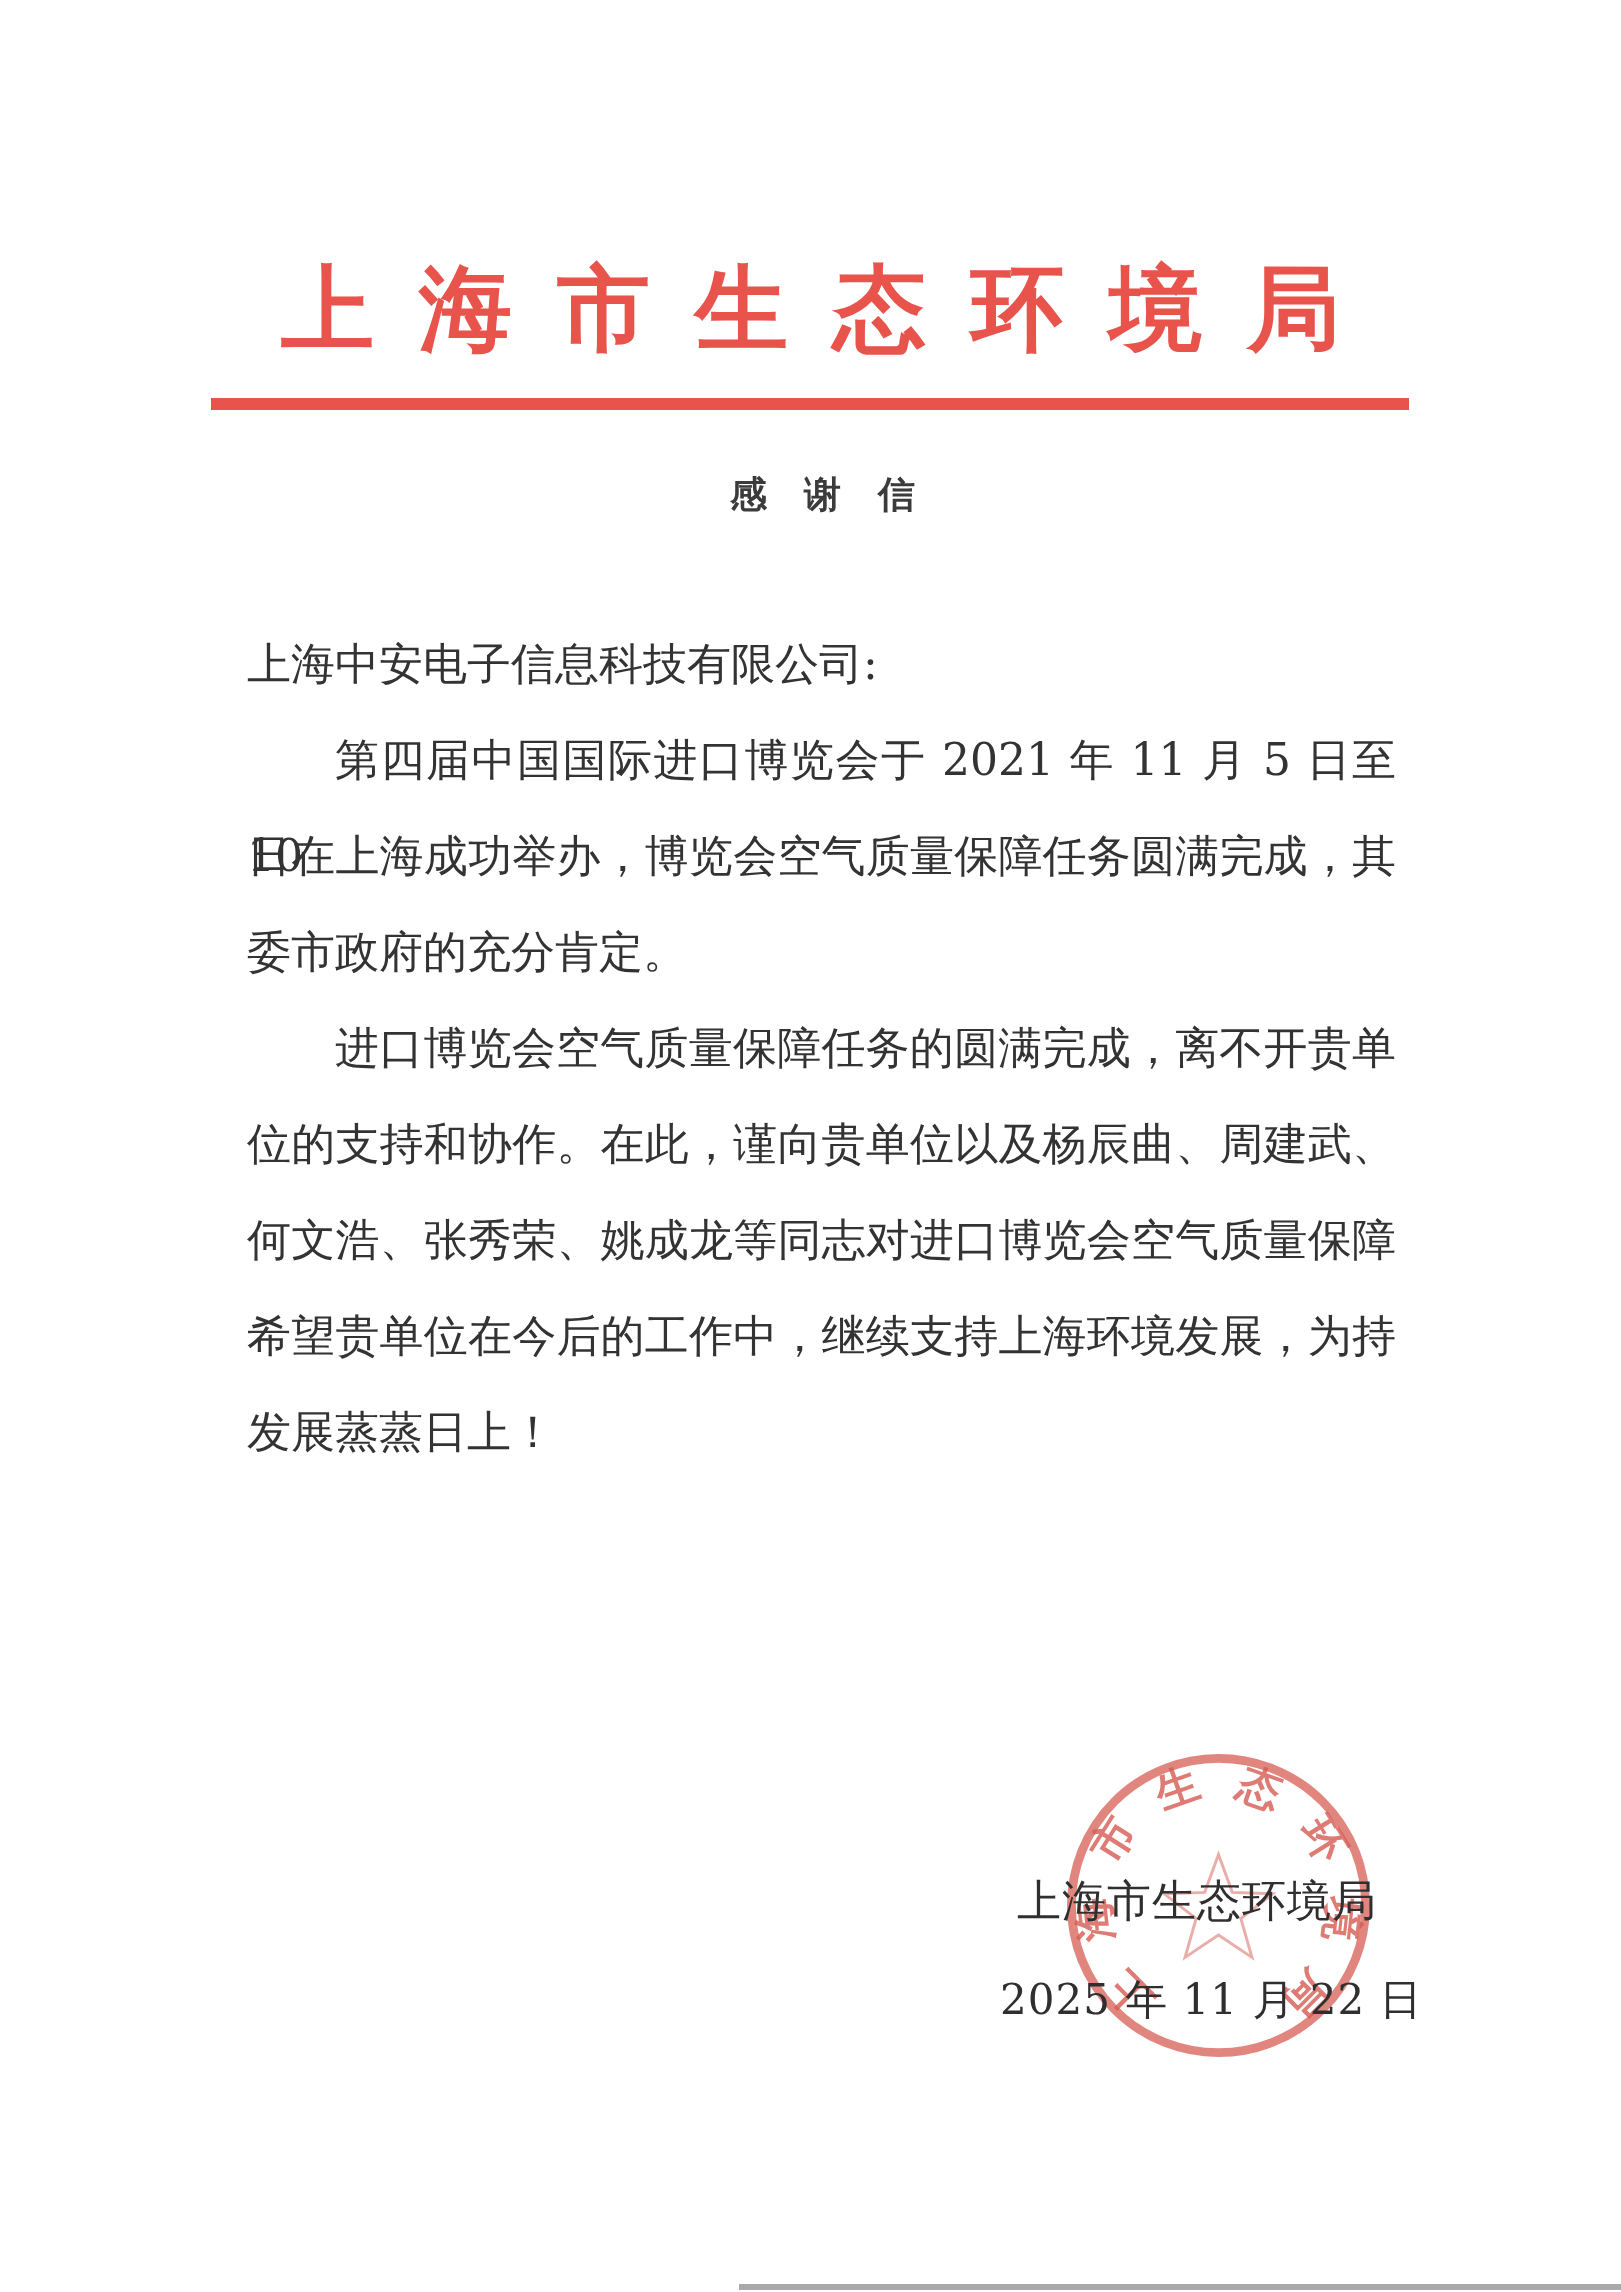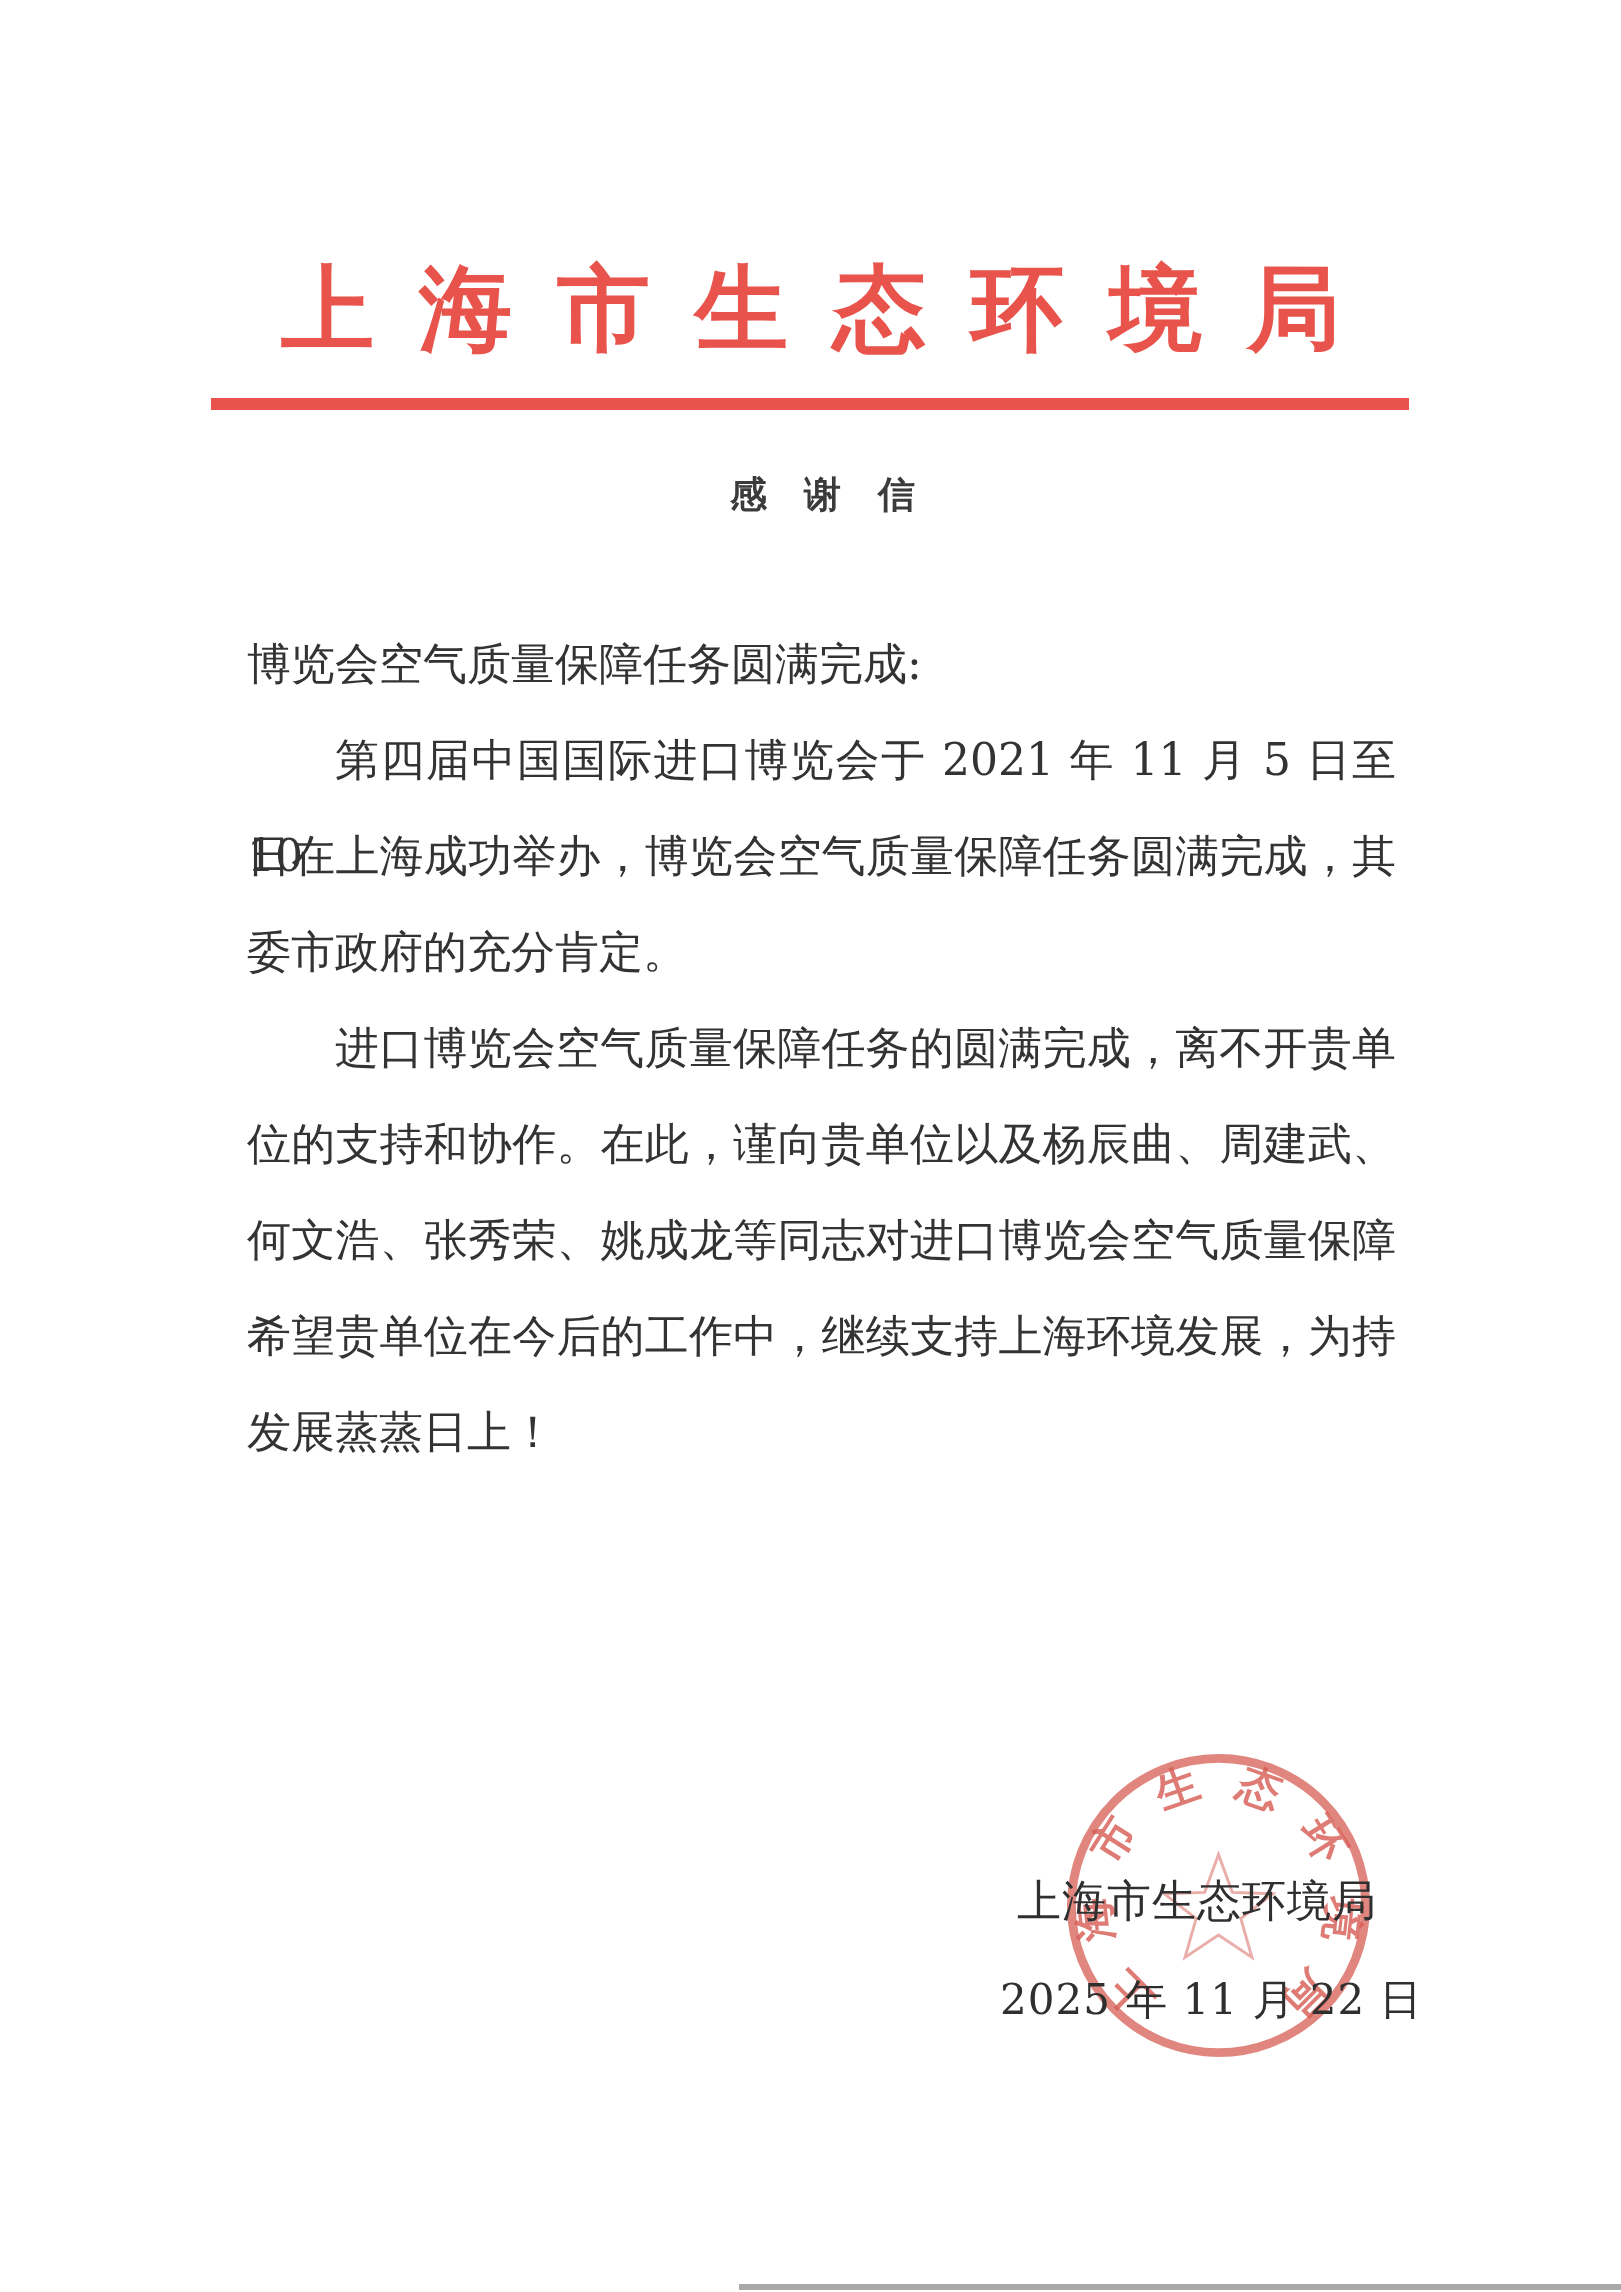--- a/index.html
+++ b/index.html
@@ -85,21 +85,21 @@
 <body>
 
 <div class="page">
 
   <div class="header-org">上海市生态环境局</div>
   <div class="red-rule"></div>
 
   <div class="doc-title">感谢信</div>
 
   <div class="body-text">
-    <div class="line">博览会空气质量保障任务圆满完成:</div>
+    <div class="line">上海中安电子信息科技有限公司:</div>
     <div class="line just indent">第四届中国国际进口博览会于 2021 年 11 月 5 日至 10</div>
     <div class="line just">日在上海成功举办，博览会空气质量保障任务圆满完成，其</div>
     <div class="line">委市政府的充分肯定。</div>
     <div class="line just indent">进口博览会空气质量保障任务的圆满完成，离不开贵单</div>
     <div class="line just">位的支持和协作。在此，谨向贵单位以及杨辰曲、周建武、</div>
     <div class="line just">何文浩、张秀荣、姚成龙等同志对进口博览会空气质量保障</div>
     <div class="line just">希望贵单位在今后的工作中，继续支持上海环境发展，为持</div>
     <div class="line">发展蒸蒸日上！</div>
   </div>
 

